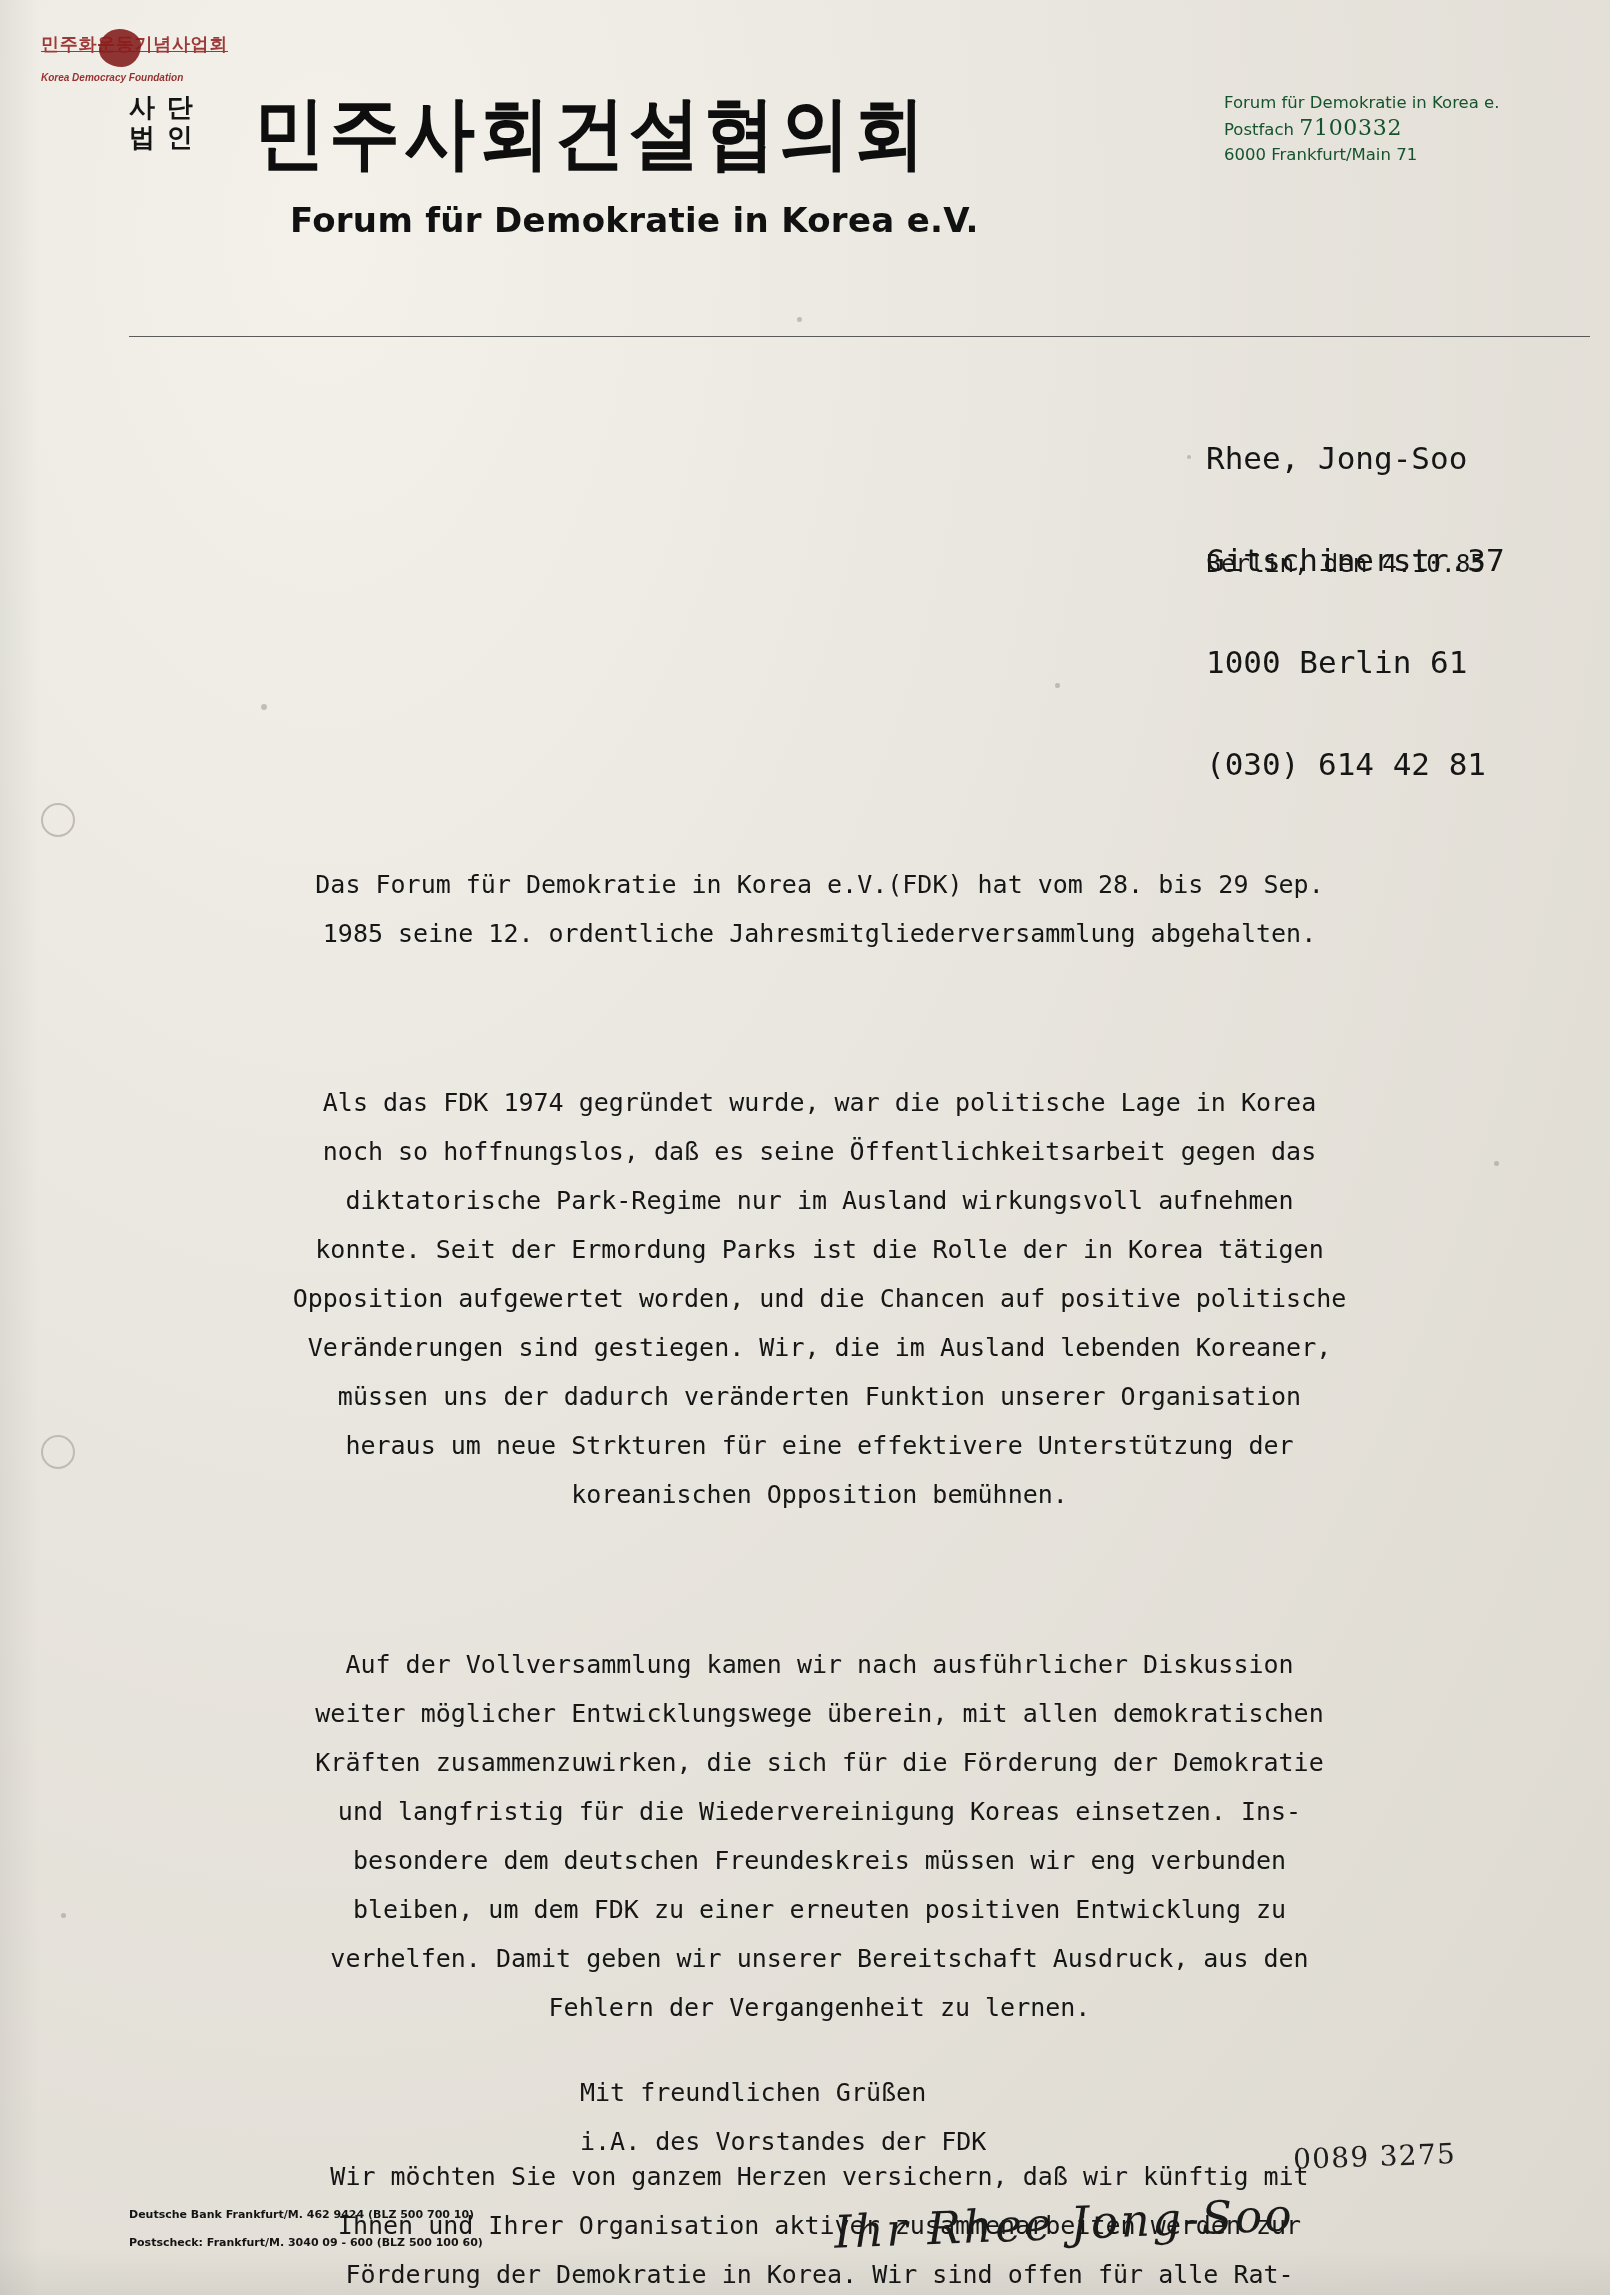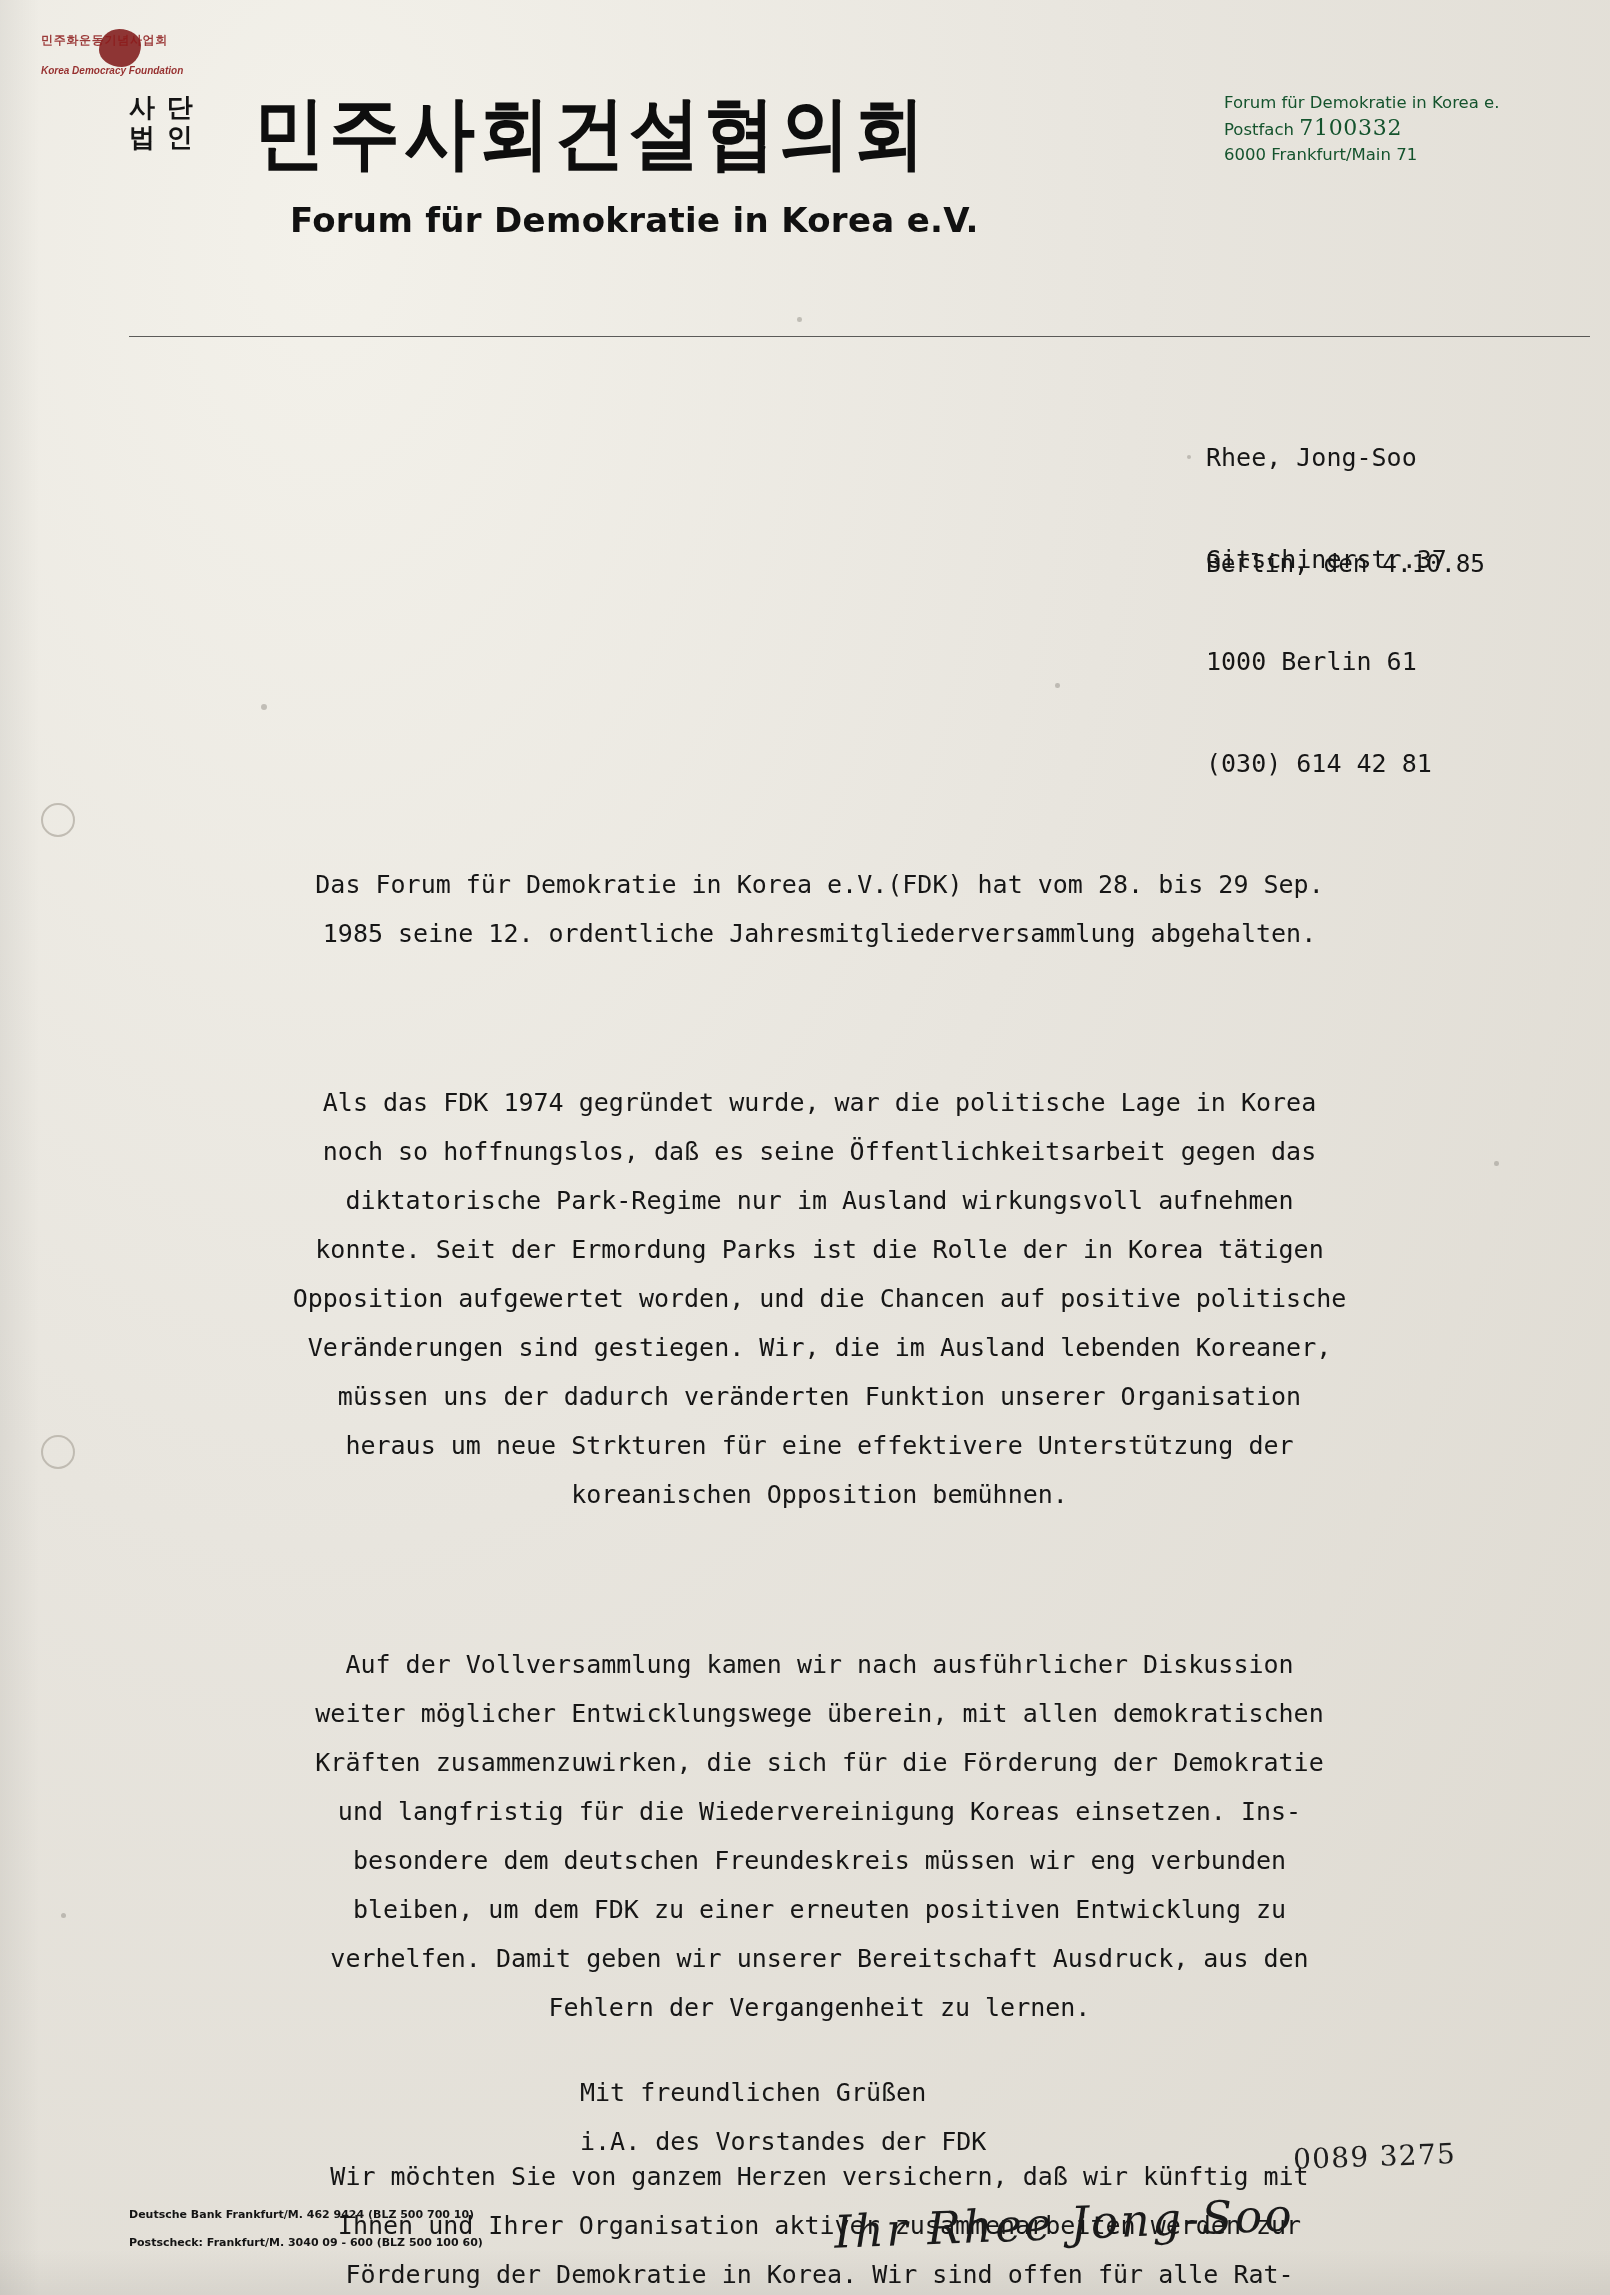--- a/index.html
+++ b/index.html
@@ -39,25 +39,26 @@
   .stamp {
     position: absolute;
     left: 41px;
     top: 32px;
     width: 198px;
     height: 53px;
     color: #8d1b1b;
   }
   .stamp .kr {
     font-family: "DejaVu Sans", sans-serif;
-    font-size: 12px;
+    font-size: 18px;
     font-weight: 700;
     letter-spacing: 0.7px;
     white-space: nowrap;
     opacity: .85;
+    text-decoration: underline;
   }
   .stamp .en {
     font-size: 10px;
     font-weight: 700;
     font-style: italic;
     margin-top: 16px;
     white-space: nowrap;
     opacity: .9;
   }
   .stamp .blot{
@@ -139,21 +140,21 @@
   .tw {
     font-family: "DejaVu Sans Mono", monospace;
     color: #161616;
     letter-spacing: 0px;
     white-space: pre;
   }
   .addr {
     position: absolute;
     left: 1206px;
     top: 373px;
-    font-size: 25px;
+    font-size: 31px;
     line-height: 34px;
   }
   .dateline {
     position: absolute;
     left: 1206px;
     top: 547px;
     font-size: 24.4px;
     line-height: 34px;
   }
 

